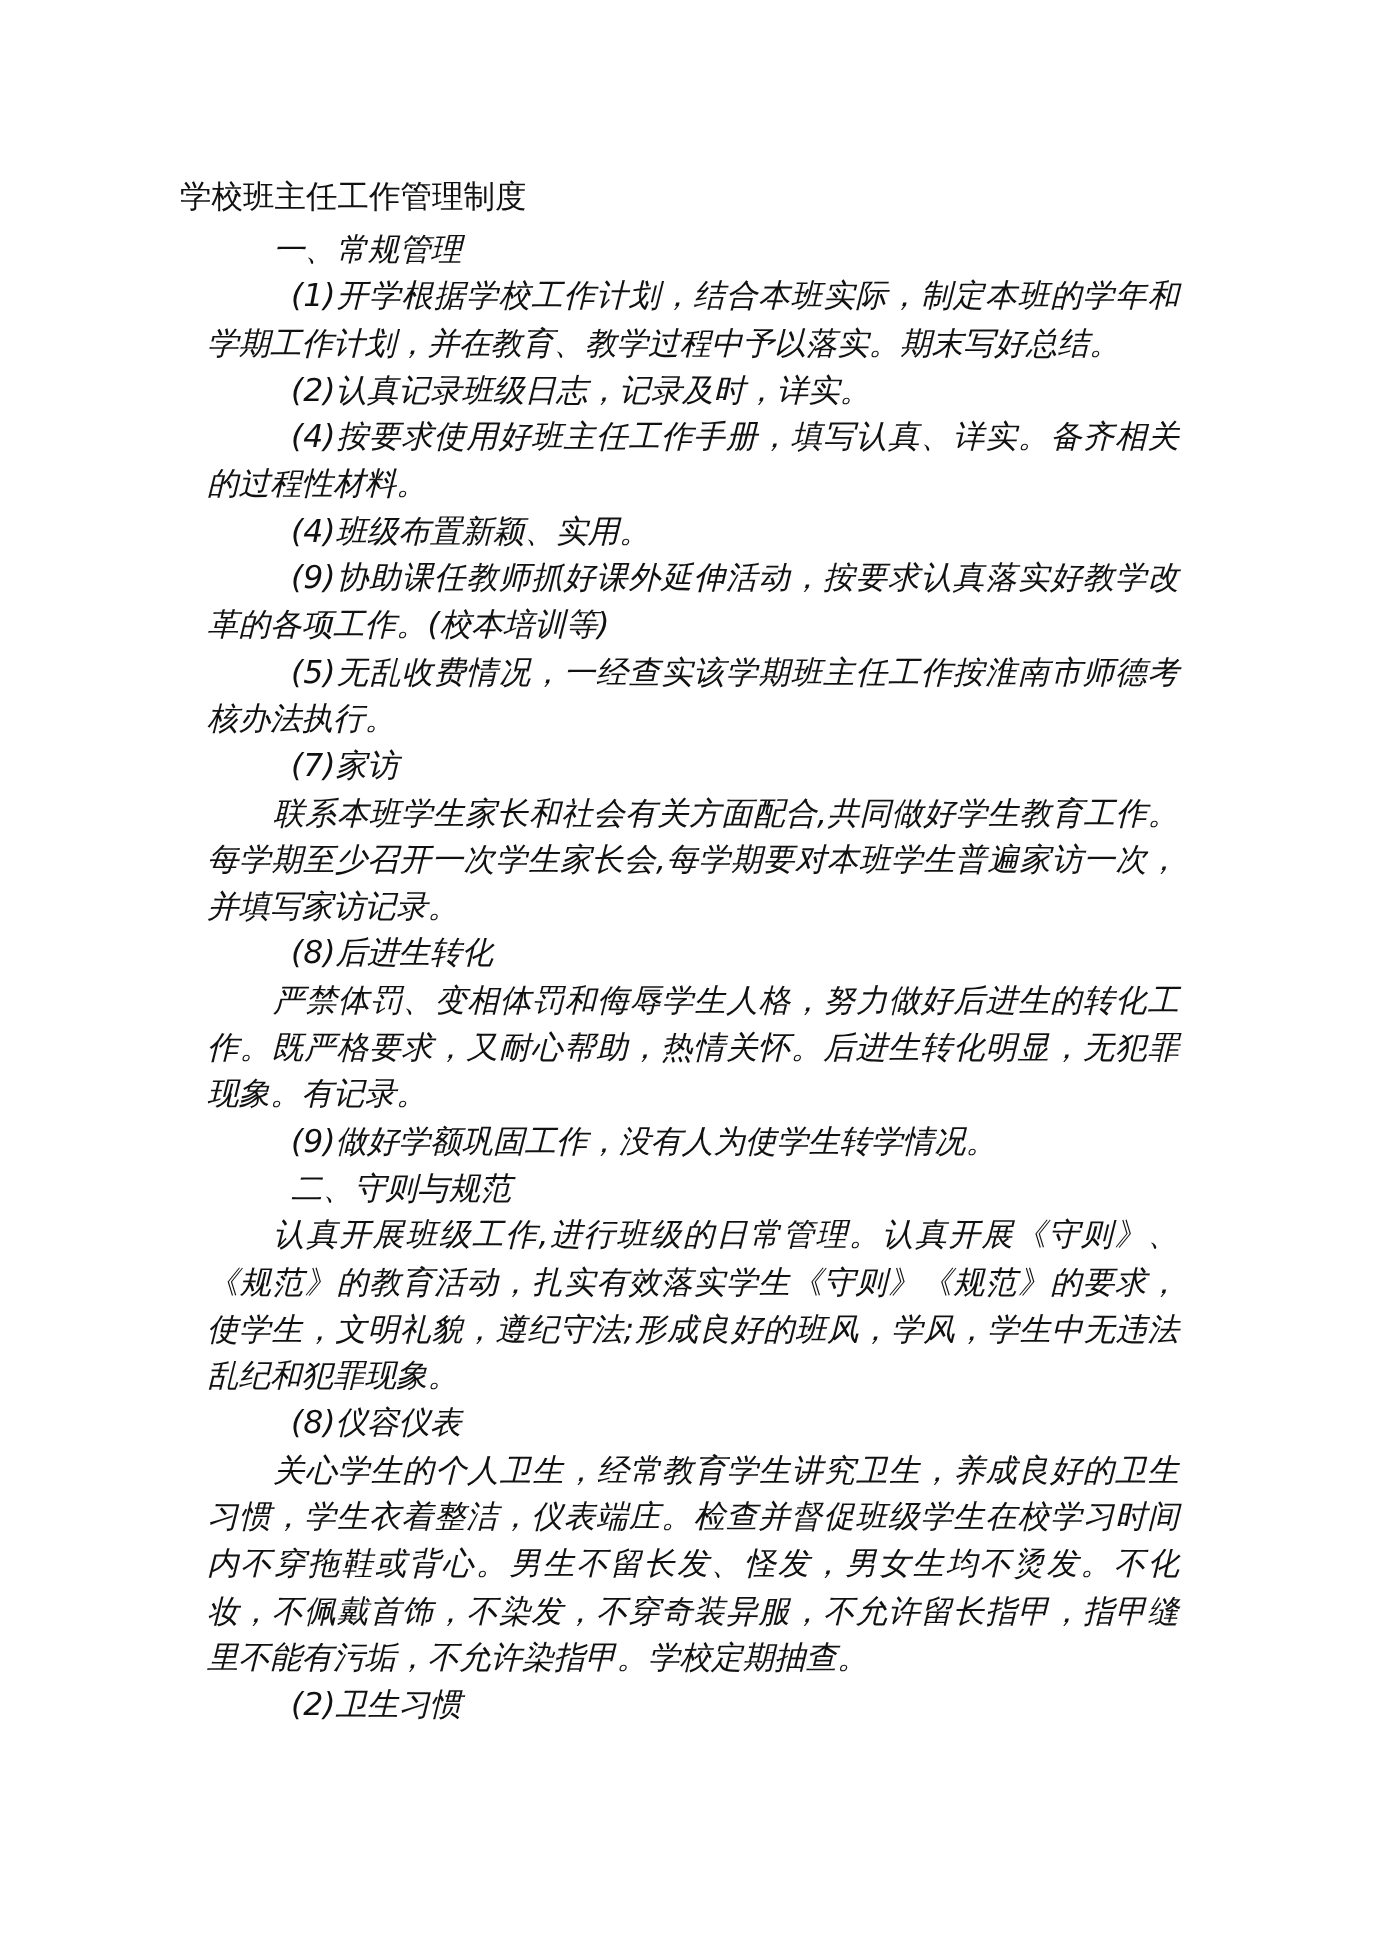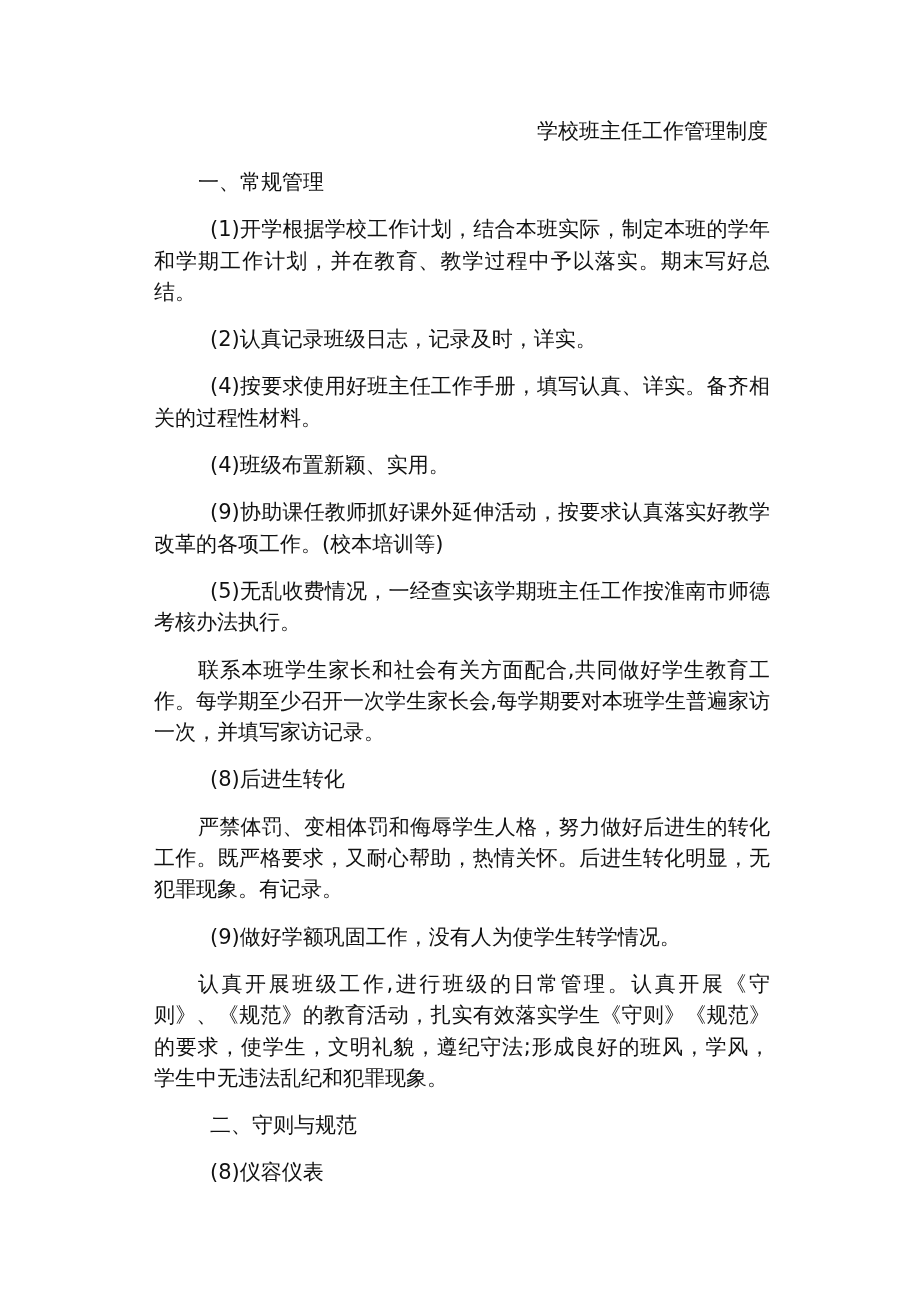--- a/index.html
+++ b/index.html
@@ -6,44 +6,47 @@
   body {
     width: 920px; height: 1301px; position: relative; overflow: hidden;
     font-family: "DejaVu Sans", "Liberation Sans", sans-serif;
     color: #111111;
   }
   .page {
     position: absolute; left: 138px; top: 113px; width: 648px;
     font-size: 21px; line-height: 31.3px;
   }
   .title {
-    text-align: right; width: 648px; margin-left: -18px;
+    text-align: left; width: 648px; margin-left: -18px;
     font-size: 21px; height: 38px; line-height: 36px;
   }
-  .p { margin: 16px; text-align: justify; text-align-last: left; }
+  .p { margin: 0; text-align: justify; text-align-last: left; font-style: italic; }
   .h1 { padding-left: 44px; }
   .h2 { padding-left: 56px; }
   .ind { text-indent: 56px; }
   .ind2 { text-indent: 44px; }
   .ind3 { text-indent: 48px; }
 </style>
 </head>
 <body>
 
 <div class="page">
   <div class="title">学校班主任工作管理制度</div>
 
   <p class="p h1">一、常规管理</p>
   <p class="p ind">(1)开学根据学校工作计划，结合本班实际，制定本班的学年和学期工作计划，并在教育、教学过程中予以落实。期末写好总结。</p>
   <p class="p ind">(2)认真记录班级日志，记录及时，详实。</p>
   <p class="p ind">(4)按要求使用好班主任工作手册，填写认真、详实。备齐相关的过程性材料。</p>
   <p class="p ind">(4)班级布置新颖、实用。</p>
   <p class="p ind">(9)协助课任教师抓好课外延伸活动，按要求认真落实好教学改革的各项工作。(校本培训等)</p>
   <p class="p ind">(5)无乱收费情况，一经查实该学期班主任工作按淮南市师德考核办法执行。</p>
+  <p class="p ind">(7)家访</p>
   <p class="p ind2">联系本班学生家长和社会有关方面配合,共同做好学生教育工作。每学期至少召开一次学生家长会,每学期要对本班学生普遍家访一次，并填写家访记录。</p>
   <p class="p ind">(8)后进生转化</p>
   <p class="p ind2">严禁体罚、变相体罚和侮辱学生人格，努力做好后进生的转化工作。既严格要求，又耐心帮助，热情关怀。后进生转化明显，无犯罪现象。有记录。</p>
   <p class="p ind">(9)做好学额巩固工作，没有人为使学生转学情况。</p>
 
+  <p class="p h2">二、守则与规范</p>
   <p class="p ind2">认真开展班级工作,进行班级的日常管理。认真开展《守则》、《规范》的教育活动，扎实有效落实学生《守则》《规范》的要求，使学生，文明礼貌，遵纪守法;形成良好的班风，学风，学生中无违法乱纪和犯罪现象。</p>
-  <p class="p h2">二、守则与规范</p>
   <p class="p ind">(8)仪容仪表</p>
+  <p class="p ind2">关心学生的个人卫生，经常教育学生讲究卫生，养成良好的卫生习惯，学生衣着整洁，仪表端庄。检查并督促班级学生在校学习时间内不穿拖鞋或背心。男生不留长发、怪发，男女生均不烫发。不化妆，不佩戴首饰，不染发，不穿奇装异服，不允许留长指甲，指甲缝里不能有污垢，不允许染指甲。学校定期抽查。</p>
+  <p class="p ind">(2)卫生习惯</p>
 </div>
 
 </body></html>

